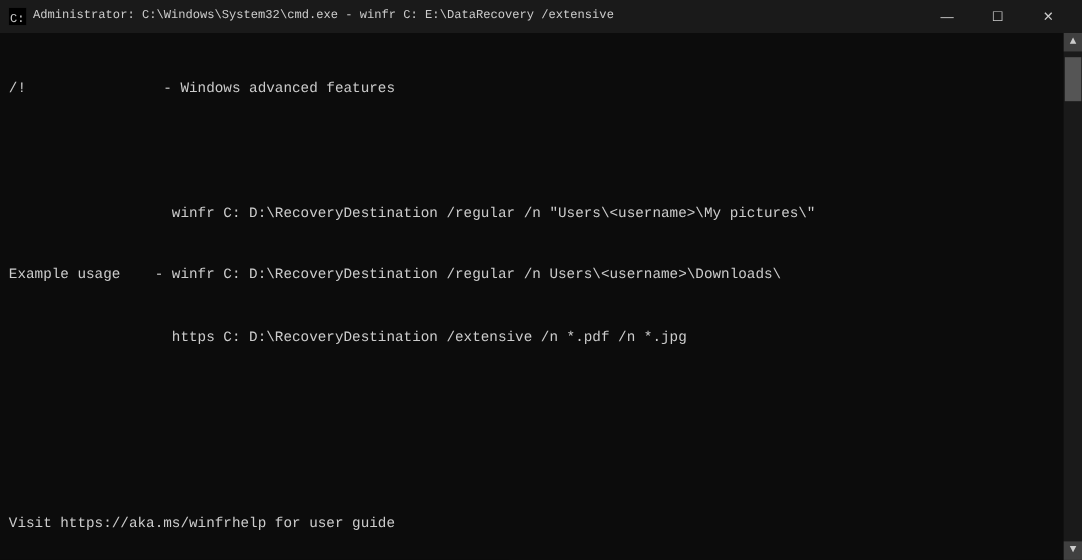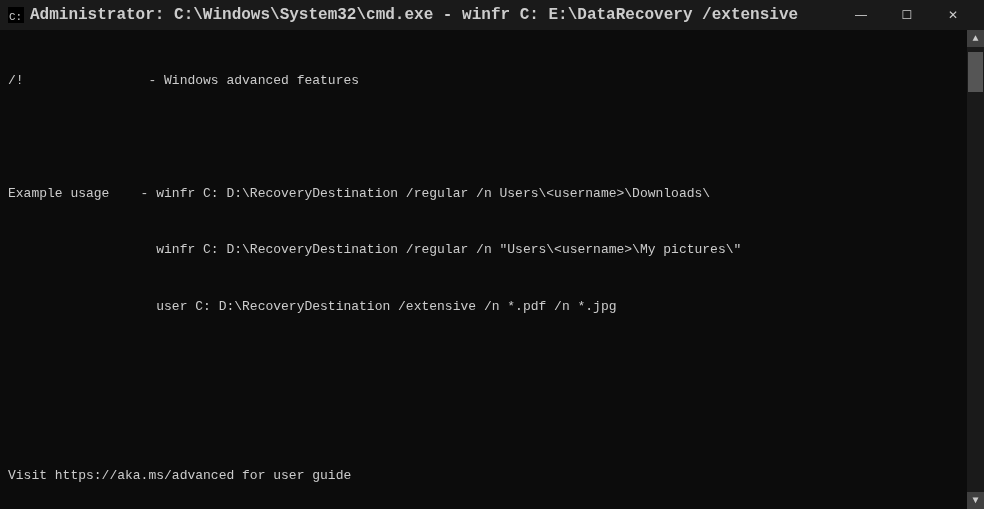--- a/index.html
+++ b/index.html
@@ -37,23 +37,22 @@
 
     .title-bar-icon {
       width: 16px;
       height: 16px;
       display: flex;
       align-items: center;
       justify-content: center;
     }
 
     .title-bar-text {
-      font-size: 16px;
+      font-size: 11px;
       color: #cccccc;
-      font-weight: bold;
     }
 
     .title-bar-controls {
       display: flex;
       gap: 0;
     }
 
     .title-bar-btn {
       width: 46px;
       height: 30px;
@@ -147,26 +146,26 @@
     <button class="title-bar-btn">—</button>
     <button class="title-bar-btn">☐</button>
     <button class="title-bar-btn close">✕</button>
   </div>
 </div>
 
 <div class="terminal-body">
   <div class="terminal-content">
     <span class="line">/!                - Windows advanced features</span>
     <span class="line"> </span>
+    <span class="line">                   winfr C: D:\RecoveryDestination /regular /n "Users\&lt;username&gt;\My pictures\"</span>
     <span class="line">Example usage    - winfr C: D:\RecoveryDestination /regular /n Users\&lt;username&gt;\Downloads\</span>
-    <span class="line">                   winfr C: D:\RecoveryDestination /regular /n "Users\&lt;username&gt;\My pictures\"</span>
-    <span class="line">                   user C: D:\RecoveryDestination /extensive /n *.pdf /n *.jpg</span>
+    <span class="line">                   https C: D:\RecoveryDestination /extensive /n *.pdf /n *.jpg</span>
     <span class="line"> </span>
     <span class="line"> </span>
-    <span class="line">Visit https://aka.ms/advanced for user guide</span>
+    <span class="line">Visit https://aka.ms/winfrhelp for user guide</span>
     
     
     
     
     
     
     
     
     
     

